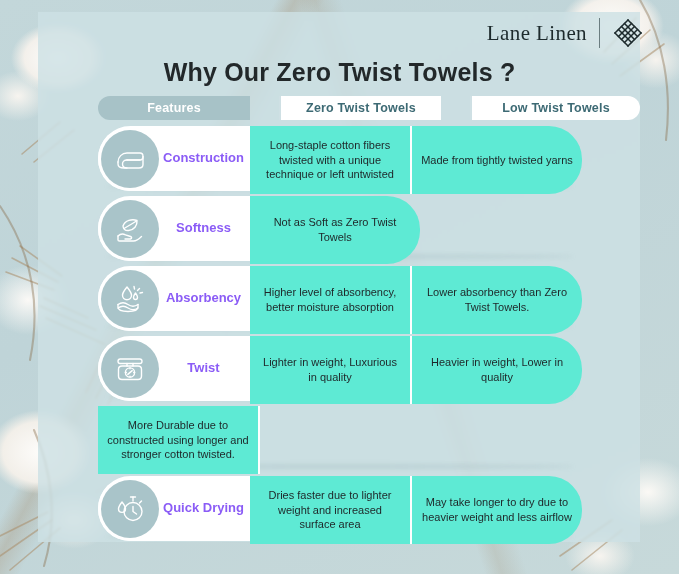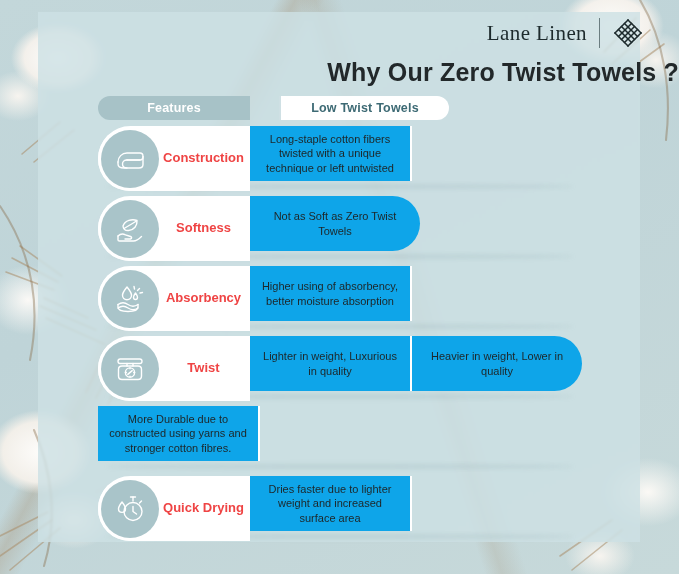--- a/index.html
+++ b/index.html
@@ -80,21 +80,21 @@
     height: 30px;
     background: #6b7d80;
   }
   #brand-mark { display: block; }
 
   
   #title {
     position: absolute;
     left: 0; right: 0;
     top: 58px;
-    text-align: right;
+    text-align: center;
     font-size: 25px;
     font-weight: bold;
     color: #22282a;
     letter-spacing: .2px;
     z-index: 5;
   }
 
   
   #table {
     position: absolute;
@@ -159,28 +159,28 @@
     display: flex;
     align-items: center;
     justify-content: center;
     box-shadow: 0 0 0 3px #ffffff;
   }
   .feature-label {
     flex: 1;
     text-align: center;
     font-size: 13px;
     font-weight: bold;
-    color: #ef4444;
+    color: #8b5cf6;
     padding: 0 4px 0 2px;
     line-height: 1.15;
   }
 
   .val-cell {
-    height: 55px;
-    background: #0ea5e9;
+    height: 68px;
+    background: #5eead4;
     display: flex;
     align-items: center;
     justify-content: center;
     text-align: center;
     font-size: 11px;
     line-height: 1.32;
     color: #1e2628;
     padding: 0 9px;
   }
   .val-zero { border-right: 2px solid #ffffff; }
@@ -247,37 +247,39 @@
     </g>
   </svg>
 </div>
 
 <div id="title">Why Our Zero Twist Towels ?</div>
 
 <div id="table">
 
   <div class="t-row" id="header-row">
     <div class="head-cell head-features c-feature">Features</div>
+    <div class="head-cell head-white c-zero">Zero Twist Towels</div>
     <div class="head-cell head-white head-low c-low">Low Twist Towels</div>
   </div>
 
   <div class="row-wrap">
     <div class="t-row body-row">
       <div class="feature-cell c-feature">
         <div class="feature-icon">
           <svg width="34" height="34" viewBox="0 0 34 34" fill="none" stroke="#ffffff" stroke-width="1.4" stroke-linejoin="round" stroke-linecap="round">
             <path d="M5 20 C5 15 9 11 14 11 L27 11 C29 11 30 12.5 30 14.5 C30 16.5 29 18 27 18 L14 18"></path>
             <path d="M5 20 L5 22 C5 25 8 26 11 26 L26 26 C28.5 26 30 24.5 30 22.5 L30 14.5"></path>
             <path d="M14 18 C11 18 9.5 20 9.5 22 C9.5 24.2 11 26 14 26"></path>
             <path d="M27 18 L14 18"></path>
           </svg>
         </div>
         <div class="feature-label">Construction</div>
       </div>
       <div class="val-cell val-zero c-zero">Long-staple cotton fibers twisted with a unique technique or left untwisted</div>
+      <div class="val-cell val-low c-low">Made from tightly twisted yarns</div>
     </div>
   </div>
 
   <div class="row-wrap">
     <div class="t-row body-row">
       <div class="feature-cell c-feature">
         <div class="feature-icon">
           <svg width="34" height="34" viewBox="0 0 34 34" fill="none" stroke="#ffffff" stroke-width="1.4" stroke-linejoin="round" stroke-linecap="round">
             <path d="M10 14 C12 8.5 19 6.5 24 8.5 C24.5 13.5 21 18 15.5 18.5 C12 18.8 10.2 16.8 10 14 Z"></path>
             <path d="M11 16.5 C14.5 14.5 19.5 11.5 23.5 9"></path>
@@ -299,21 +301,22 @@
             <path d="M14 5 C14 5 9.5 10.5 9.5 13.3 C9.5 15.9 11.5 17.8 14 17.8 C16.5 17.8 18.5 15.9 18.5 13.3 C18.5 10.5 14 5 14 5 Z"></path>
             <path d="M22.5 11 C22.5 11 20.5 13.8 20.5 15.2 C20.5 16.5 21.4 17.5 22.5 17.5 C23.6 17.5 24.5 16.5 24.5 15.2 C24.5 13.8 22.5 11 22.5 11 Z"></path>
             <path d="M24.5 8.5 L26.5 6.5 M27 11 L29.5 10.5 M21.5 7 L21 4.5"></path>
             <path d="M5 22.5 C8 20.5 12 20.5 15 22.5 C18 24.5 22 24.5 25 22.5"></path>
             <path d="M5 22.5 L5 25 C5 27.5 8 29.5 15 29.5 C22 29.5 25 27.5 25 25 L25 22.5"></path>
             <path d="M5 26 C8 24 12 24 15 26 C18 28 22 28 25 26"></path>
           </svg>
         </div>
         <div class="feature-label">Absorbency</div>
       </div>
-      <div class="val-cell val-zero c-zero">Higher using of absorbency, better moisture absorption</div>
+      <div class="val-cell val-zero c-zero">Higher level of absorbency, better moisture absorption</div>
+      <div class="val-cell val-low c-low">Lower absorbency than Zero Twist Towels.</div>
     </div>
   </div>
 
   <div class="row-wrap">
     <div class="t-row body-row">
       <div class="feature-cell c-feature">
         <div class="feature-icon">
           <svg width="34" height="34" viewBox="0 0 34 34" fill="none" stroke="#ffffff" stroke-width="1.4" stroke-linejoin="round" stroke-linecap="round">
             <rect x="5" y="7" width="24" height="4.5" rx="2.2"></rect>
             <path d="M14 11.5 L14 14 M20 11.5 L20 14"></path>
@@ -325,36 +328,37 @@
         </div>
         <div class="feature-label">Twist</div>
       </div>
       <div class="val-cell val-zero c-zero">Lighter in weight, Luxurious in quality</div>
       <div class="val-cell val-low c-low">Heavier in weight, Lower in quality</div>
     </div>
   </div>
 
   <div class="row-wrap">
     <div class="t-row body-row">
-      <div class="val-cell val-zero c-zero">More Durable due to constructed using yarns and stronger cotton fibres.</div>
+      <div class="val-cell val-zero c-zero">More Durable due to constructed using longer and stronger cotton twisted.</div>
     </div>
   </div>
 
   <div class="row-wrap">
     <div class="t-row body-row">
       <div class="feature-cell c-feature">
         <div class="feature-icon">
           <svg width="34" height="34" viewBox="0 0 34 34" fill="none" stroke="#ffffff" stroke-width="1.4" stroke-linejoin="round" stroke-linecap="round">
             <circle cx="20" cy="19.5" r="9"></circle>
             <path d="M17.5 5 L22.5 5"></path>
             <path d="M20 5 L20 9"></path>
             <path d="M26.5 11 L28.5 9"></path>
             <path d="M20 14.5 L20 19.5 L23.5 22"></path>
             <path d="M9 10 C9 10 5.5 14.5 5.5 16.8 C5.5 18.9 7.1 20.4 9 20.4 C10.9 20.4 12.5 18.9 12.5 16.8 C12.5 14.5 9 10 9 10 Z"></path>
           </svg>
         </div>
         <div class="feature-label">Quick Drying</div>
       </div>
       <div class="val-cell val-zero c-zero">Dries faster due to lighter weight and increased surface area</div>
+      <div class="val-cell val-low c-low">May take longer to dry due to heavier weight and less airflow</div>
     </div>
   </div>
 
 </div>
 
 </body></html>

